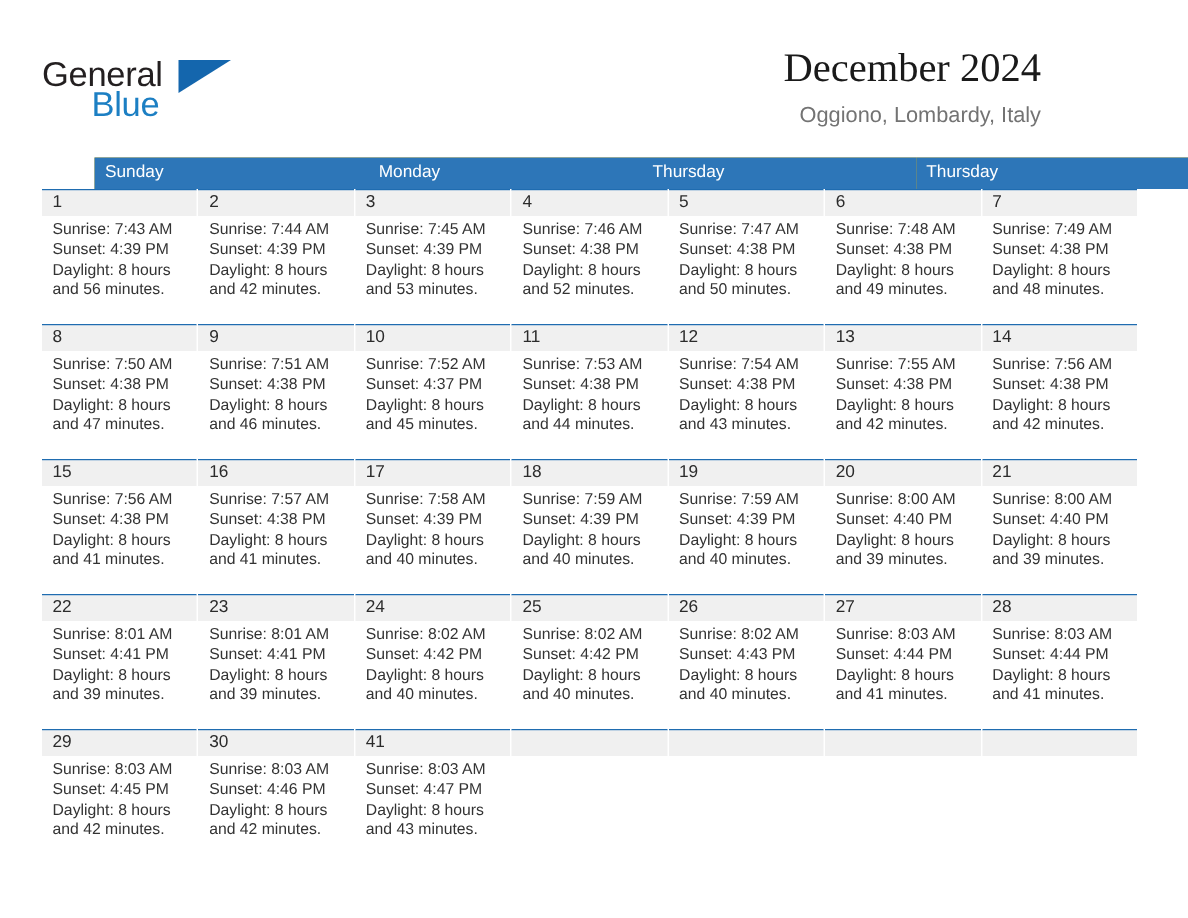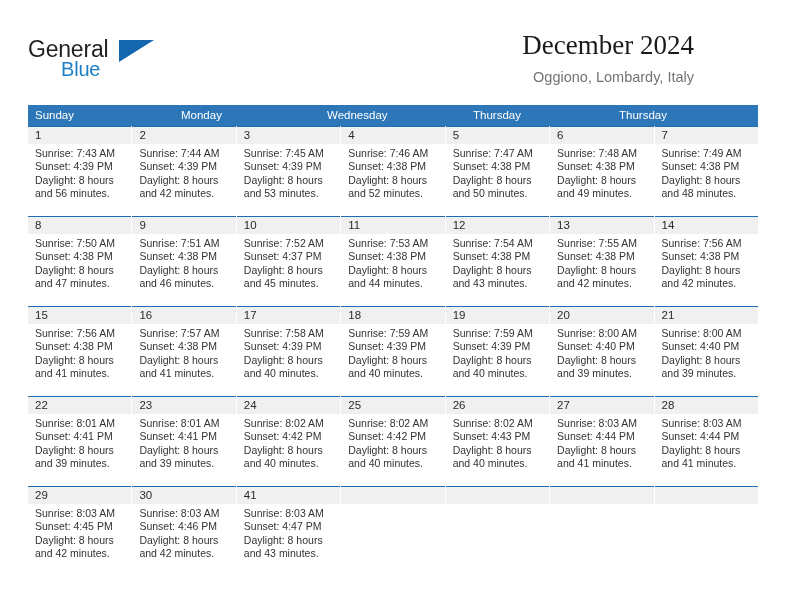--- a/index.html
+++ b/index.html
@@ -42,21 +42,21 @@
     top: 0;
     font-size: 23px;
     color: #231f20;
     letter-spacing: -0.2px;
     line-height: 26px;
   }
   .logo-blue {
     position: absolute;
     left: 33px;
     top: 20px;
-    font-size: 20px;
+    font-size: 23px;
     color: #1c7fc3;
     letter-spacing: -0.2px;
     line-height: 26px;
   }
   .logo-tri {
     position: absolute;
     left: 91px;
     top: 4px;
     width: 0;
     height: 0;
@@ -91,20 +91,21 @@
   .calendar {
     position: absolute;
     left: 28px;
     top: 105px;
     width: 730px;
   }
   .dow-row {
     display: flex;
     width: 100%;
     background: #eab308;
+    margin-left: 35px;
   }
   .dow {
     flex: 1 1 0;
     background: #2d76b8;
     color: #ffffff;
     font-size: 11.5px;
     line-height: 21px;
     height: 21px;
     padding-left: 7px;
     box-sizing: border-box;
@@ -168,21 +169,20 @@
       <p class="cal-subtitle">Oggiono, Lombardy, Italy</p>
     </div>
 
   </div>
 
   <div class="calendar">
 
     <div class="dow-row">
       <div class="dow">Sunday</div>
       <div class="dow">Monday</div>
-      <div class="dow">Wednesday</div>
       <div class="dow">Thursday</div>
       <div class="dow">Thursday</div>
     </div>
 
     <div id="weeks">
         <div class="week">
           <div class="cell">
             <div class="daynum">1</div>
             <div class="lines">
               <div>Sunrise: 7:43 AM</div>

